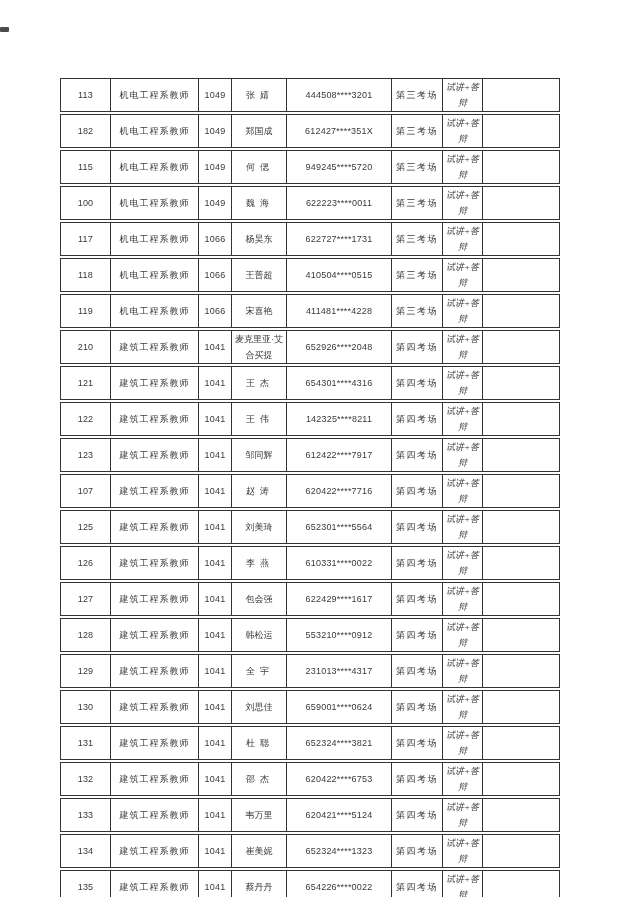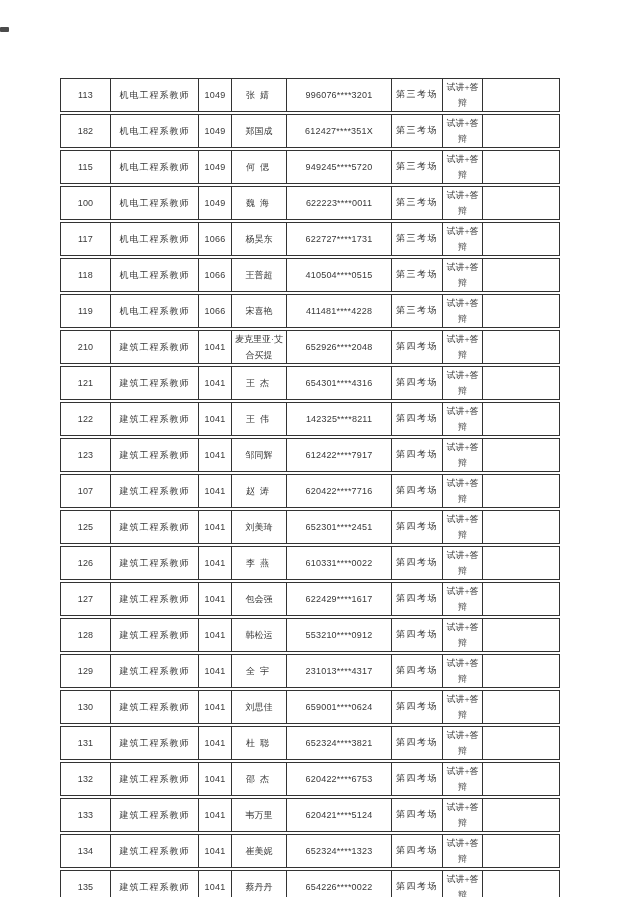--- a/index.html
+++ b/index.html
@@ -45,22 +45,22 @@
     font-family: "Liberation Sans", "DejaVu Sans", sans-serif;
     color: #4f4f4f;
     font-size: 9.5px;
     letter-spacing: 0.2px;
   }
   td.zh {
     font-family: "Liberation Serif", "DejaVu Serif", serif;
     color: #333333;
   }
   td.c-pos { letter-spacing: 1px; }
-  td.c-venue { letter-spacing: 1.5px; font-family: Liberation Mono, monospace; }
-  td.c-method { letter-spacing: 0; font-size: 8.5px; }
+  td.c-venue { letter-spacing: 1.5px; }
+  td.c-method { letter-spacing: 0; font-size: 8.5px; font-style: italic; }
   td.c-name { line-height: 12px; }
   td.c-name.sp2 { letter-spacing: 0.55em; padding-left: 0.35em; }
   
   col.c-seq   { width: 50px; }
   col.c-pos   { width: 88px; }
   col.c-code  { width: 33px; }
   col.c-name  { width: 55px; }
   col.c-id    { width: 105px; }
   col.c-venue { width: 51px; }
   col.c-method{ width: 40px; }
@@ -81,21 +81,21 @@
       <col class="c-venue">
       <col class="c-method">
       <col class="c-note">
     </colgroup>
     <tbody>
         <tr>
           <td class="num c-seq">113</td>
           <td class="zh c-pos">机电工程系教师</td>
           <td class="num c-code">1049</td>
           <td class="zh c-name sp2">张婧</td>
-          <td class="num c-id">996076****3201</td>
+          <td class="num c-id">444508****3201</td>
           <td class="zh c-venue">第三考场</td>
           <td class="zh c-method">试讲+答辩</td>
           <td class="c-note"></td>
         </tr>
         <tr>
           <td class="num c-seq">182</td>
           <td class="zh c-pos">机电工程系教师</td>
           <td class="num c-code">1049</td>
           <td class="zh c-name">郑国成</td>
           <td class="num c-id">612427****351X</td>
@@ -201,21 +201,21 @@
           <td class="num c-id">620422****7716</td>
           <td class="zh c-venue">第四考场</td>
           <td class="zh c-method">试讲+答辩</td>
           <td class="c-note"></td>
         </tr>
         <tr>
           <td class="num c-seq">125</td>
           <td class="zh c-pos">建筑工程系教师</td>
           <td class="num c-code">1041</td>
           <td class="zh c-name">刘美琦</td>
-          <td class="num c-id">652301****2451</td>
+          <td class="num c-id">652301****5564</td>
           <td class="zh c-venue">第四考场</td>
           <td class="zh c-method">试讲+答辩</td>
           <td class="c-note"></td>
         </tr>
         <tr>
           <td class="num c-seq">126</td>
           <td class="zh c-pos">建筑工程系教师</td>
           <td class="num c-code">1041</td>
           <td class="zh c-name sp2">李燕</td>
           <td class="num c-id">610331****0022</td>

